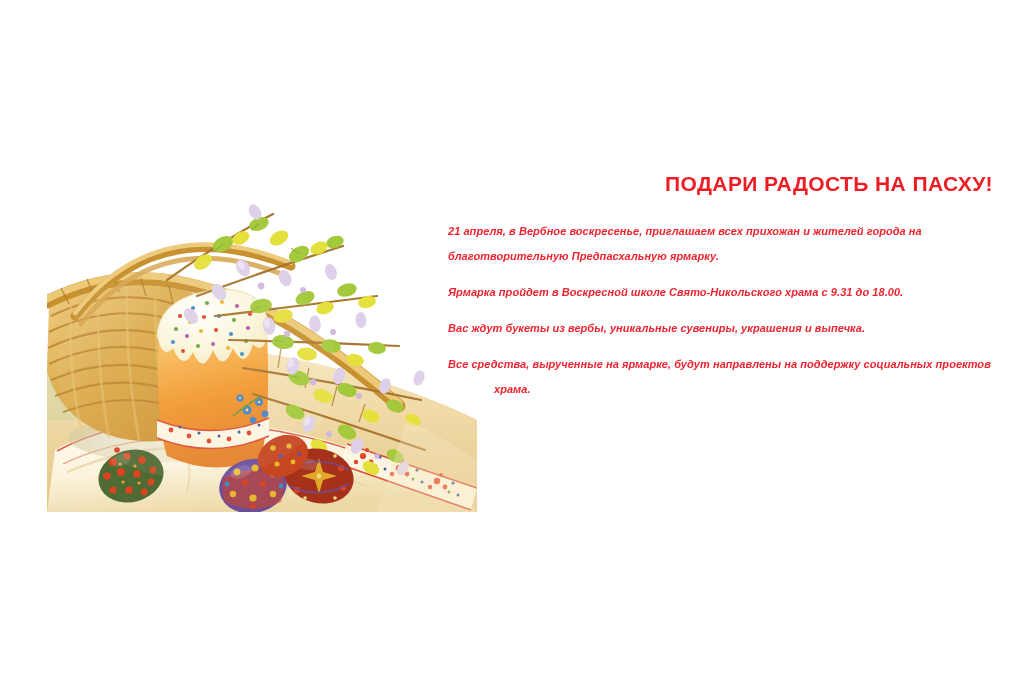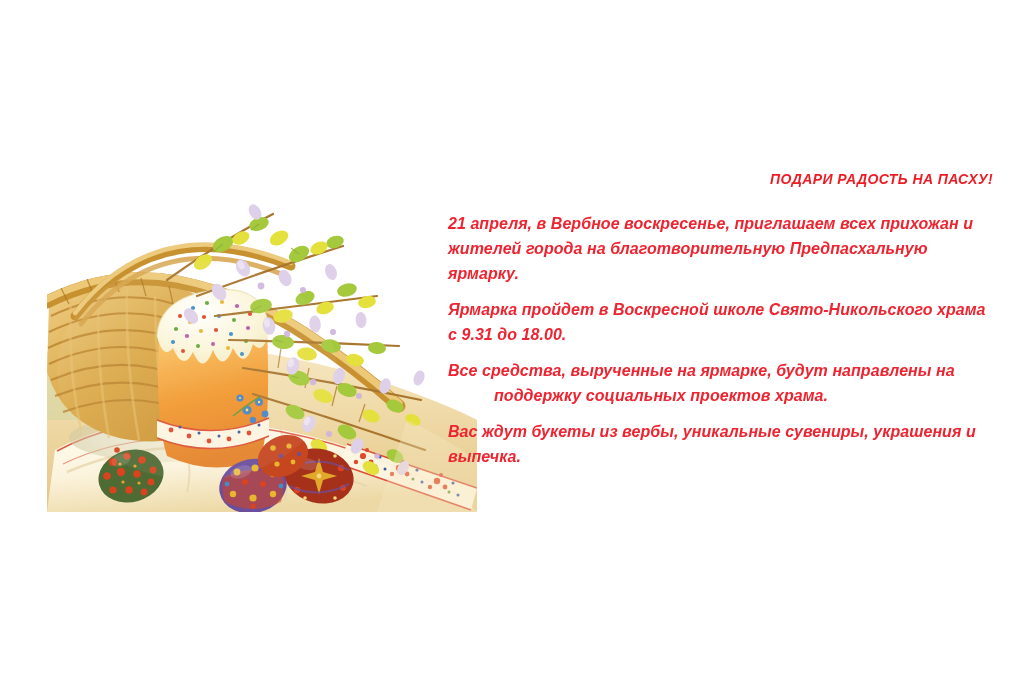--- a/index.html
+++ b/index.html
@@ -38,33 +38,32 @@
   
   #text-col {
     position: absolute;
     left: 448px;
     top: 172px;
     width: 545px;
   }
 
   #headline {
     color: #ee1c25;
-    font-size: 14px;
+    font-size: 21px;
     font-weight: bold;
-    font-style: italic;
     letter-spacing: 0.4px;
     text-align: right;
     white-space: nowrap;
     margin: 0 0 24px 0;
     line-height: 1.1;
   }
 
   .para {
     color: #ee2430;
-    font-size: 16px;
+    font-size: 11px;
     font-weight: bold;
     font-style: italic;
     line-height: 25px;
     margin: 0 0 11px 0;
     letter-spacing: 0.05px;
   }
   .para:last-child { margin-bottom: 0; }
 
   
   .para.indented {
@@ -466,18 +465,18 @@
   </div>
 
   <div id="text-col">
 
     <div id="headline">ПОДАРИ РАДОСТЬ НА ПАСХУ!</div>
 
     <p class="para">21 апреля, в Вербное воскресенье, приглашаем всех прихожан и жителей города на благотворительную Предпасхальную ярмарку.</p>
 
     <p class="para">Ярмарка пройдет в Воскресной школе Свято-Никольского храма с 9.31 до 18.00.</p>
 
+    <p class="para">Вас ждут букеты из вербы, уникальные сувениры, украшения и выпечка.</p>
+
     <p class="para indented">Все средства, вырученные на ярмарке, будут    направлены на поддержку социальных    проектов   храма.</p>
-
-    <p class="para">Вас ждут букеты из вербы, уникальные сувениры, украшения и выпечка.</p>
   </div>
 
 </div>
 
 </body></html>

